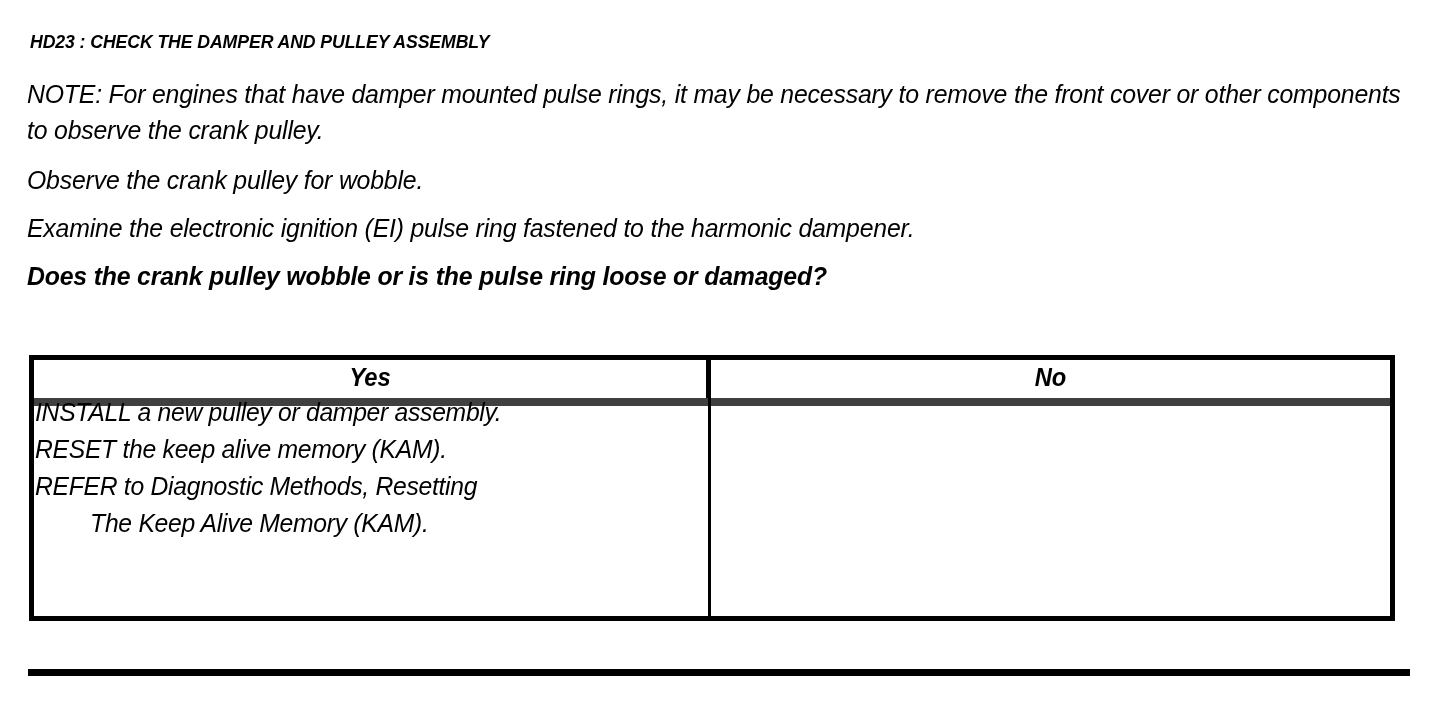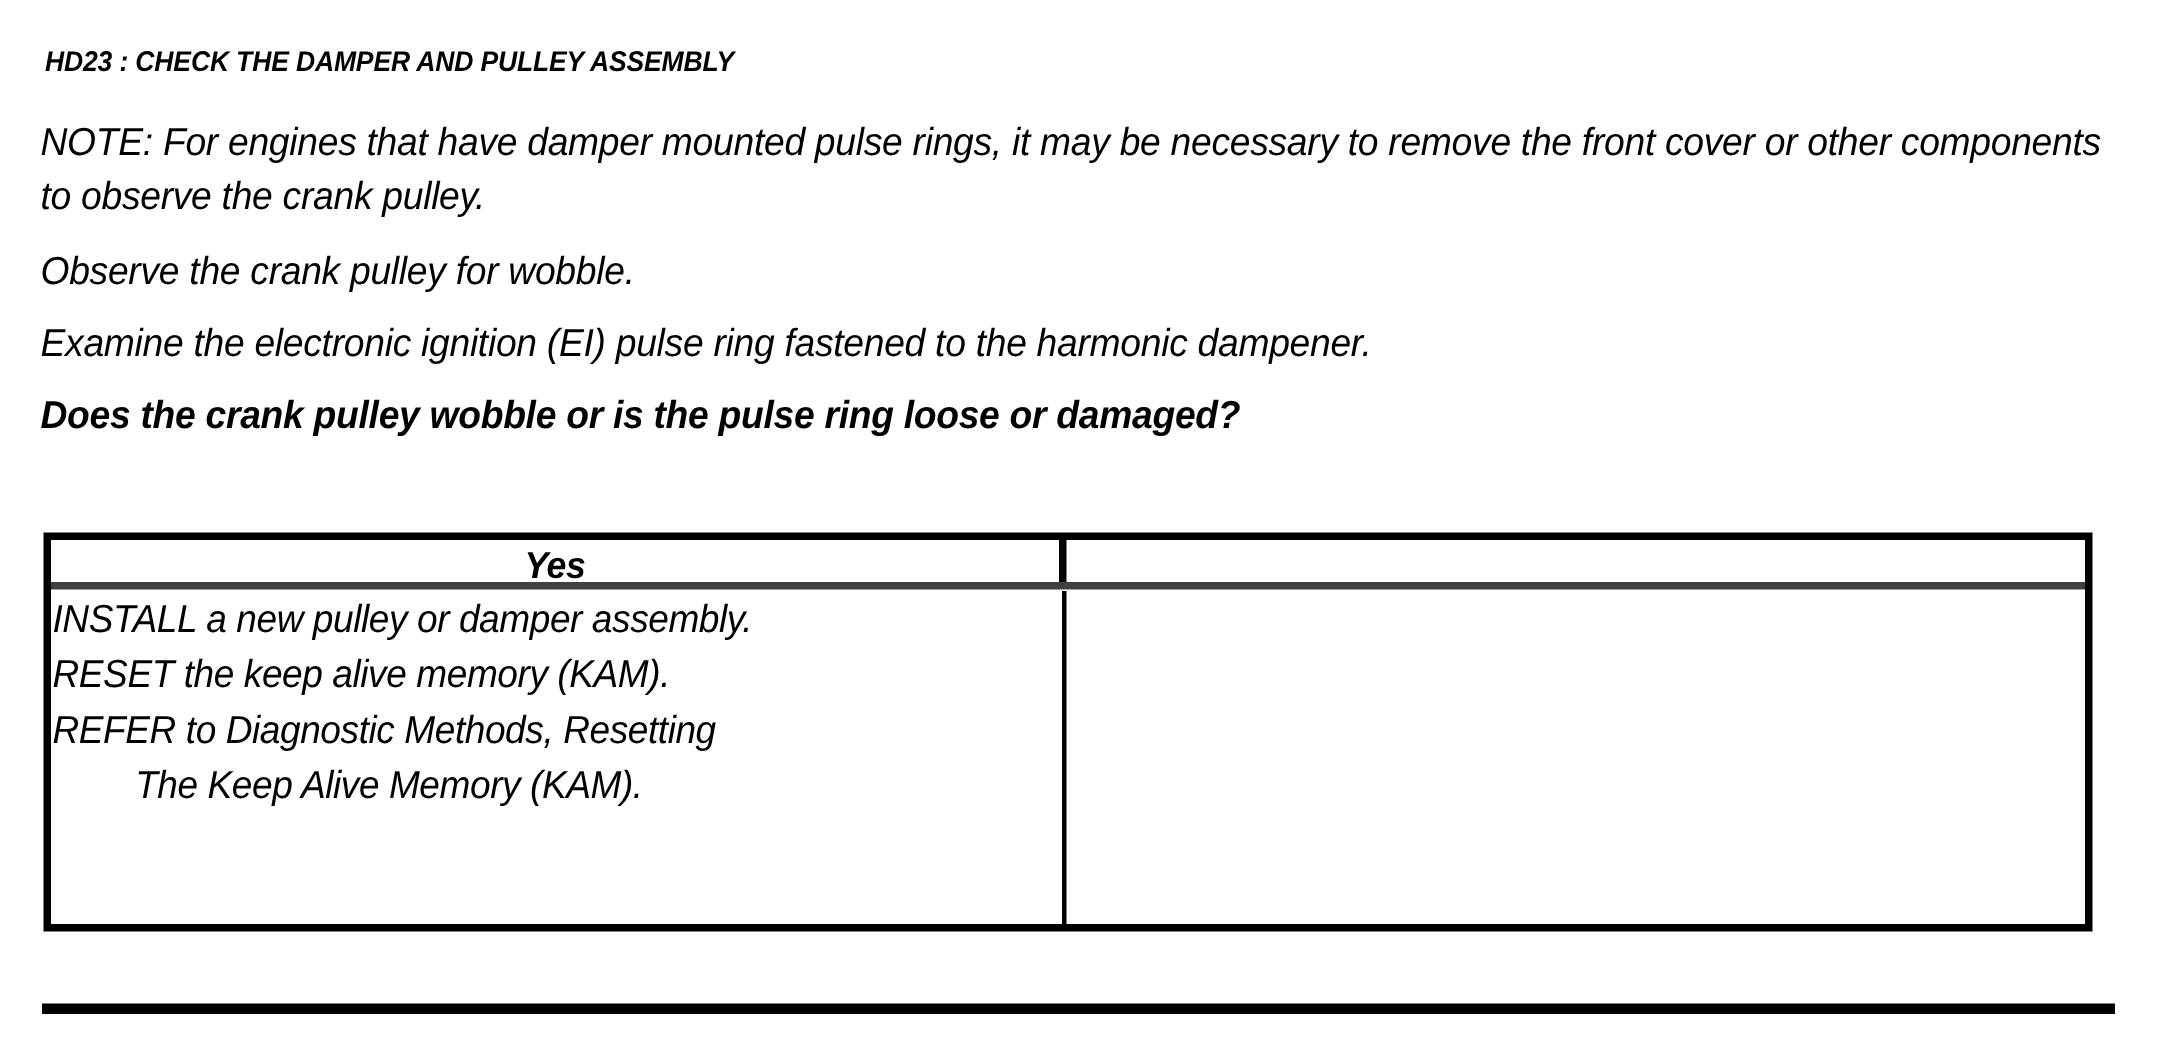--- a/index.html
+++ b/index.html
@@ -68,23 +68,23 @@
     width: 1366px;
     height: 266px;
     box-sizing: border-box;
     border: 5px solid #000;
   }
 
   .table-header-row {
     position: absolute;
     left: 0; top: 0;
     width: 100%;
-    height: 33px;
-    box-sizing: border-box;
-    border-bottom: 5px solid #404040;
+    height: 46px;
+    box-sizing: border-box;
+    border-bottom: 8px solid #404040;
     display: flex;
   }
   .table-body-row {
     position: absolute;
     left: 0; top: 34px;
     width: 100%;
     bottom: 0;
     display: flex;
   }
 
@@ -169,20 +169,23 @@
 
   <div class="para" id="examine-para">Examine the electronic ignition (EI) pulse ring fastened to the harmonic dampener.</div>
 
   <div class="para bold" id="question-para">Does the crank pulley wobble or is the pulse ring loose or damaged?</div>
 
   <div class="decision-table">
 
     <div class="table-header-row">
       <div class="col-yes">
         <div class="col-head-label">Yes</div>
+      </div>
+      <div class="col-no">
+        <div class="col-head-label">No</div>
       </div>
     </div>
 
     <div class="table-body-row">
       <div class="col-yes">
         <div class="yes-actions">
           <span class="action-line">INSTALL a new pulley or damper assembly.</span>
           <span class="action-line">RESET the keep alive memory (KAM).</span>
           <span class="action-line">REFER to Diagnostic Methods, Resetting</span>
           <span class="action-line indented">The Keep Alive Memory (KAM).</span>

